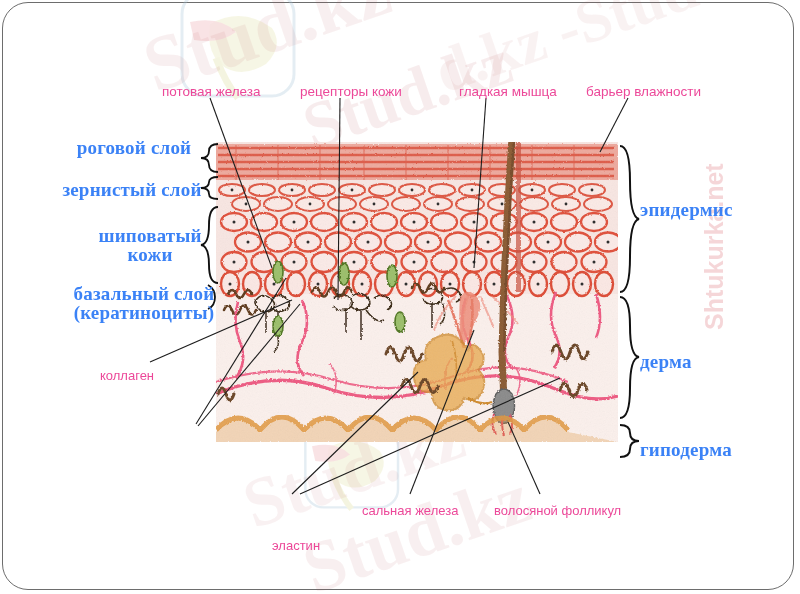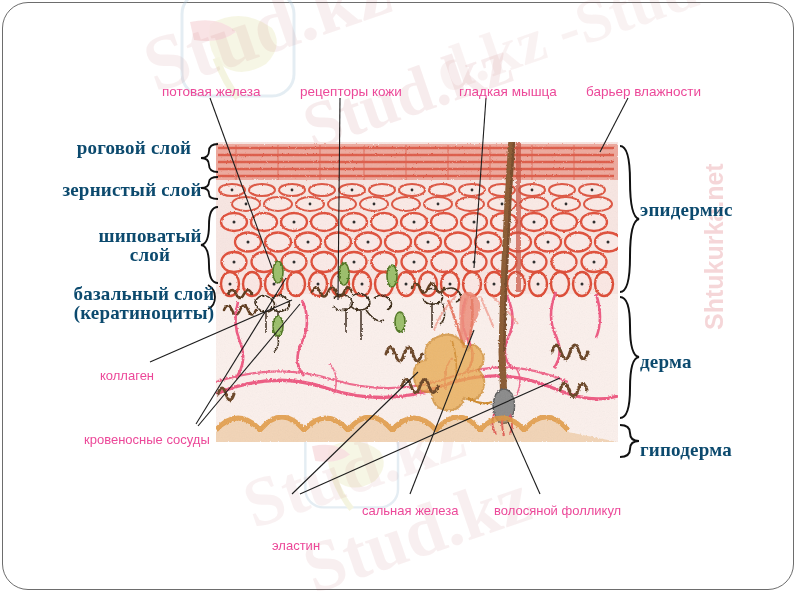--- a/index.html
+++ b/index.html
@@ -43,21 +43,21 @@
 
   
   .lbl{
     position:absolute;color:#ec4899;white-space:nowrap;
     font-family:"Liberation Sans", sans-serif;
   }
   .lbl-top{font-size:13.5px;}
   .lbl-bot{font-size:13px;}
   .lbl-slav{
     font-family:"Liberation Serif", serif;font-weight:bold;
-    font-size:19px;color:#0c4a6e;letter-spacing:.2px;
+    font-size:19px;color:#3b82f6;letter-spacing:.2px;
     line-height:1.02;text-align:center;
   }
   .lbl-slav.right{text-align:right;}
 
   
   .brace{position:absolute;}
   .leaders{position:absolute;left:0;top:0;width:800px;height:594px;pointer-events:none;}
 </style>
 </head>
 <body>
@@ -456,30 +456,29 @@
   <div class="lbl lbl-top" style="left:300px;top:84px;">рецепторы кожи</div>
   <div class="lbl lbl-top" style="left:444px;top:84px;margin-left:15px;">гладкая мышца</div>
   <div class="lbl lbl-top" style="left:586px;top:84px;">барьер влажности</div>
 
   <div class="lbl lbl-slav" style="left:66px;top:138px;width:136px;">
     <div>роговой слой</div>
   </div>
   <div class="lbl lbl-slav" style="left:62px;top:180px;width:140px;">зернистый слой</div>
   <div class="lbl lbl-slav" style="left:96px;top:226px;width:108px;">
     <div>шиповатый</div>
-    <div>слой</div>
+    <div>кожи</div>
   </div>
   <div class="lbl lbl-slav" style="left:70px;top:284px;width:148px;">
     <div>базальный слой</div>
     <div>(кератиноциты)</div>
   </div>
 
   <div class="lbl lbl-slav right" style="left:640px;top:200px;">эпидермис</div>
   <div class="lbl lbl-slav right" style="left:640px;top:352px;">дерма</div>
   <div class="lbl lbl-slav right" style="left:640px;top:440px;">гиподерма</div>
 
   <div class="lbl lbl-bot" style="left:100px;top:368px;">коллаген</div>
-  <div class="lbl lbl-bot" style="left:84px;top:432px;">кровеносные сосуды</div>
   <div class="lbl lbl-bot" style="left:272px;top:503px;margin-top:35px;">эластин</div>
   <div class="lbl lbl-bot" style="left:362px;top:503px;">сальная железа</div>
   <div class="lbl lbl-bot" style="left:494px;top:503px;">волосяной фолликул</div>
 
 </div>
 
 </body></html>

